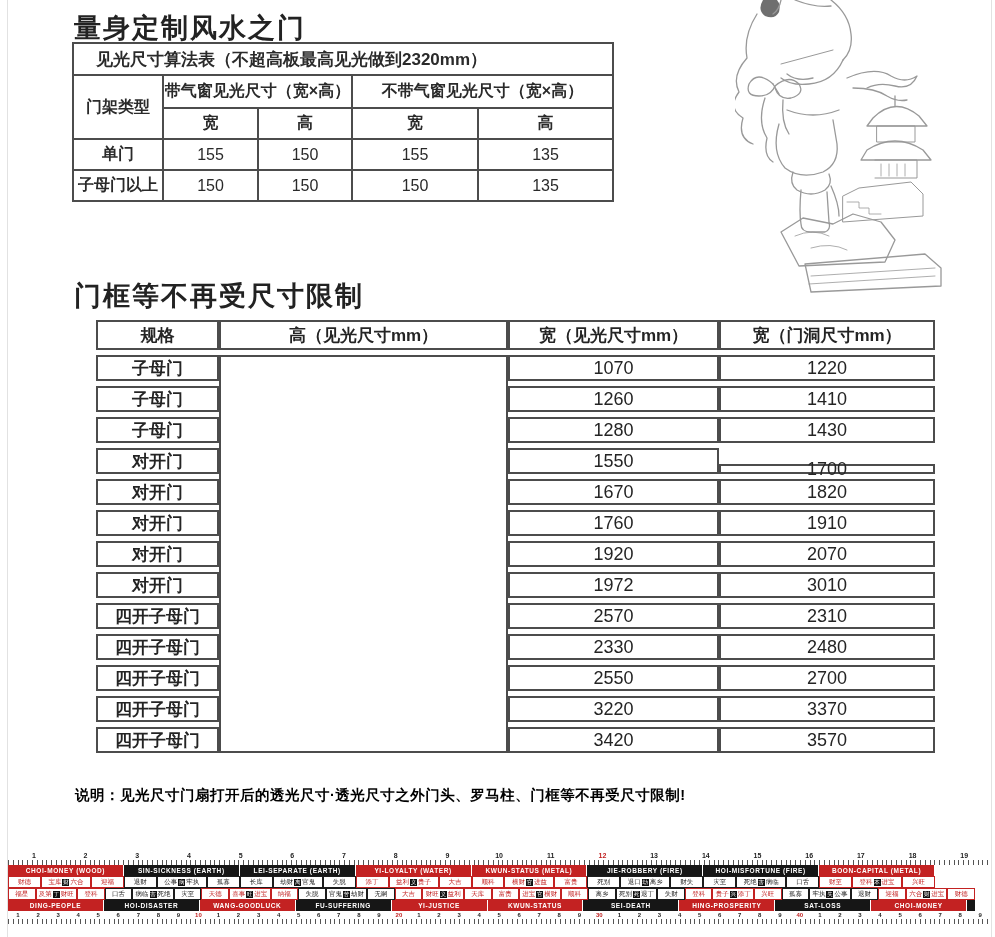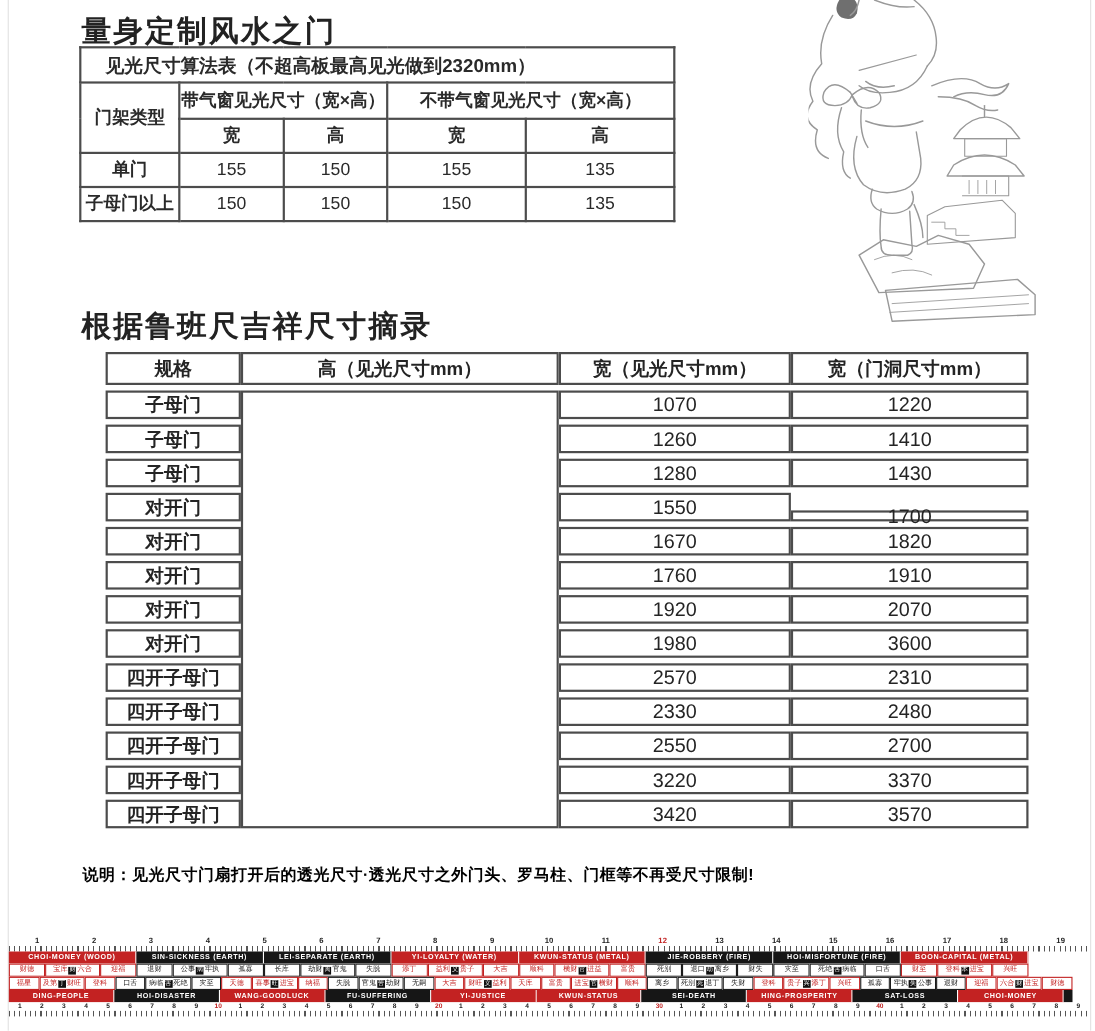--- a/index.html
+++ b/index.html
@@ -157,21 +157,21 @@
     <path d="M146,164 l0,12 M154,164 l0,12 M162,164 l0,12 M170,164 l0,12" stroke-width="0.8"></path>
     <path d="M108,196 l16,-8 l52,-6 l12,12 l0,22 l-80,6 z" stroke-width="1"></path>
     <path d="M112,202 l12,0 l0,6 l10,0 l0,6 l12,0" stroke-width="0.8"></path>
     <path d="M46,232 l22,-14 l30,6 l20,-10 l28,8 l14,18 l-10,22 l-86,4 z"></path>
     <path d="M60,236 q18,-8 34,0 M76,248 q20,-6 36,2" stroke-width="0.8"></path>
     <path d="M70,264 l120,-10 l16,14 l0,18 l-130,6 z"></path>
     <path d="M76,276 l124,-8 M74,284 l126,-8" stroke-width="0.8"></path>
   </g>
 </svg>
 
-<div class="big-title" id="title2">根据鲁班尺吉祥尺寸摘录</div>
+<div class="big-title" id="title2">门框等不再受尺寸限制</div>
 
 <div id="luban-grid">
     <div class="lcell hdr">规格</div>
     <div class="lcell hdr">高（见光尺寸mm）</div>
     <div class="lcell hdr">宽（见光尺寸mm）</div>
     <div class="lcell hdr">宽（门洞尺寸mm）</div>
     <div class="lcell tall"></div>
     <div class="lcell spec" style="grid-area: 2 / 1;">子母门</div>
     <div class="lcell num" style="grid-area: 2 / 3;">1070</div>
     <div class="lcell num" style="grid-area: 2 / 4;">1220</div>
@@ -187,22 +187,22 @@
     <div class="lcell spec" style="grid-area: 6 / 1;">对开门</div>
     <div class="lcell num" style="grid-area: 6 / 3;">1670</div>
     <div class="lcell num" style="grid-area: 6 / 4;">1820</div>
     <div class="lcell spec" style="grid-area: 7 / 1;">对开门</div>
     <div class="lcell num" style="grid-area: 7 / 3;">1760</div>
     <div class="lcell num" style="grid-area: 7 / 4;">1910</div>
     <div class="lcell spec" style="grid-area: 8 / 1;">对开门</div>
     <div class="lcell num" style="grid-area: 8 / 3;">1920</div>
     <div class="lcell num" style="grid-area: 8 / 4;">2070</div>
     <div class="lcell spec" style="grid-area: 9 / 1;">对开门</div>
-    <div class="lcell num" style="grid-area: 9 / 3;">1980</div>
-    <div class="lcell num" style="grid-area: 9 / 4;">3600</div>
+    <div class="lcell num" style="grid-area: 9 / 3;">1972</div>
+    <div class="lcell num" style="grid-area: 9 / 4;">3010</div>
     <div class="lcell spec" style="grid-area: 10 / 1;">四开子母门</div>
     <div class="lcell num" style="grid-area: 10 / 3;">2570</div>
     <div class="lcell num" style="grid-area: 10 / 4;">2310</div>
     <div class="lcell spec" style="grid-area: 11 / 1;">四开子母门</div>
     <div class="lcell num" style="grid-area: 11 / 3;">2330</div>
     <div class="lcell num" style="grid-area: 11 / 4;">2480</div>
     <div class="lcell spec" style="grid-area: 12 / 1;">四开子母门</div>
     <div class="lcell num" style="grid-area: 12 / 3; text-align: center;">2550</div>
     <div class="lcell num" style="grid-area: 12 / 4;">2700</div>
     <div class="lcell spec" style="grid-area: 13 / 1;">四开子母门</div>

